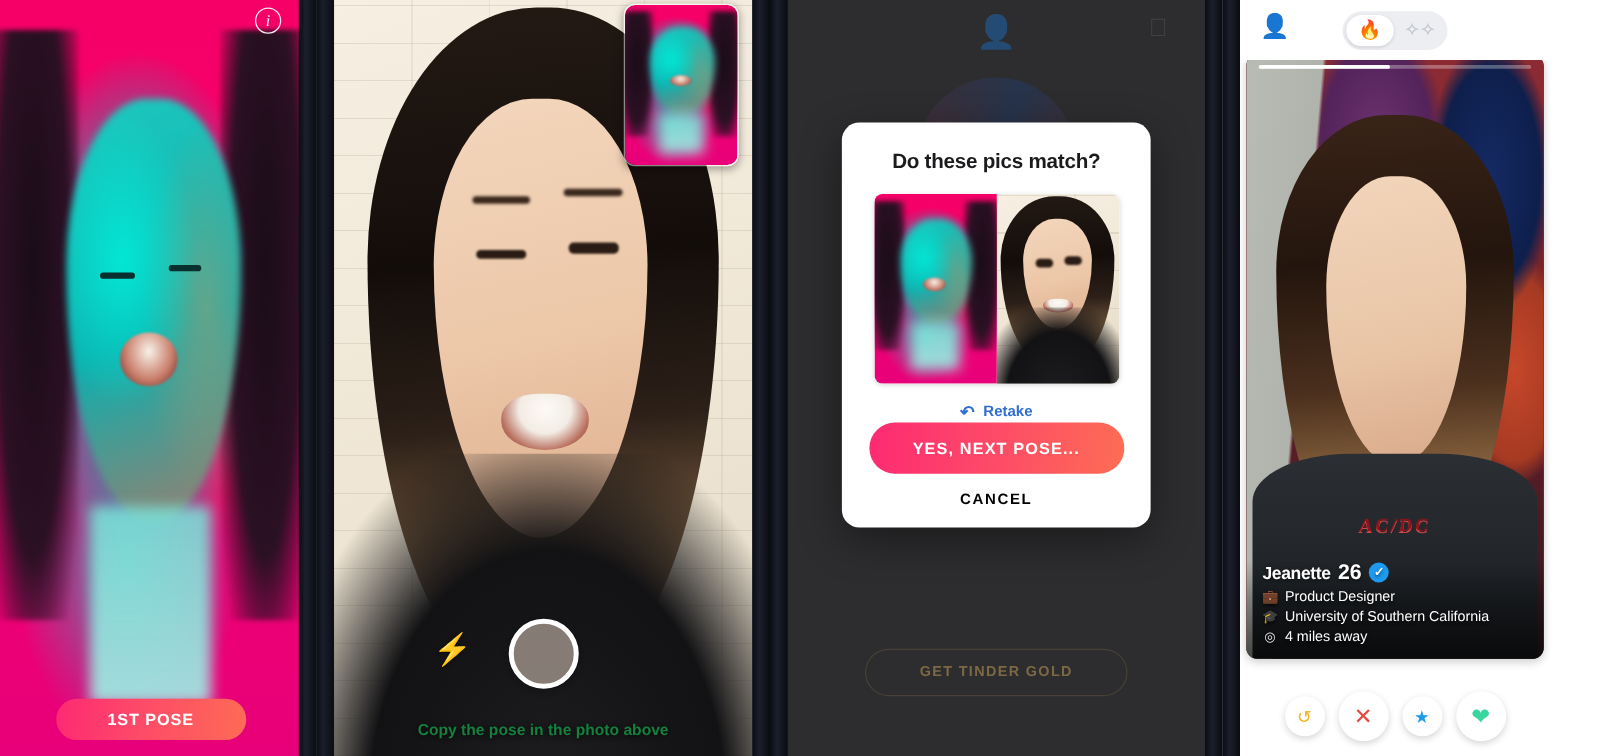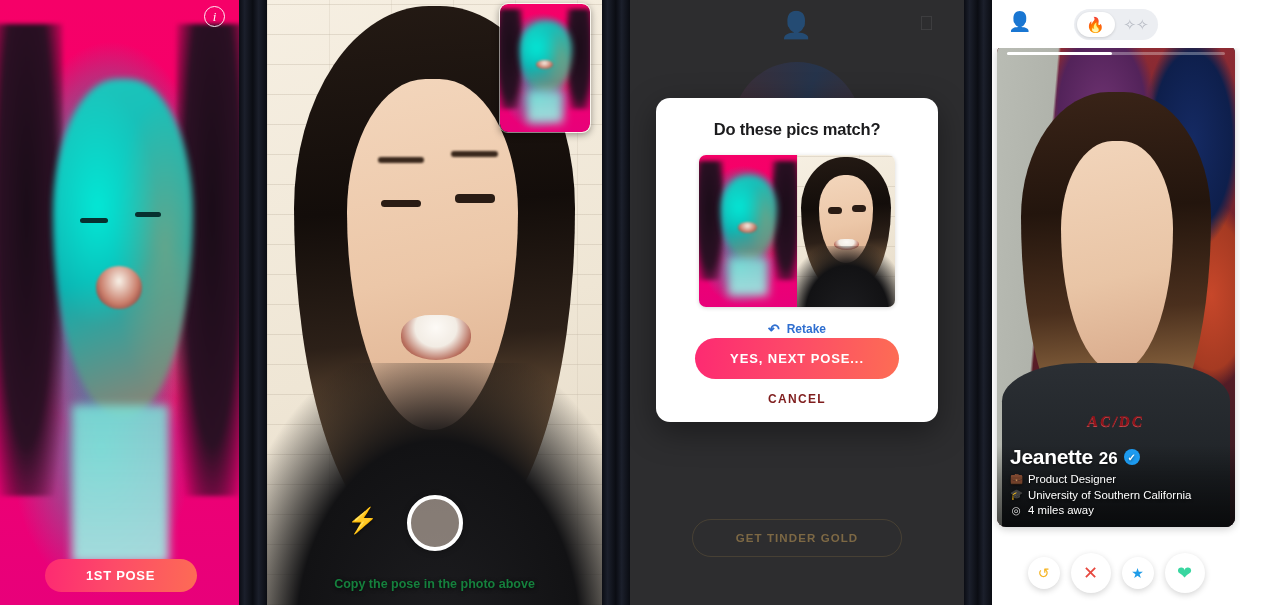--- a/index.html
+++ b/index.html
@@ -202,21 +202,21 @@
     border-radius: 20px;
     border: 1px solid rgba(200,160,80,.17);
     color: rgba(214,170,92,.48);
     display: flex; align-items: center; justify-content: center;
     font-size: 11.5px; font-weight: 700; letter-spacing: 1.1px;
   }
   .modal {
     position: absolute;
     left: 50%; transform: translateX(-50%);
     top: 98px;
-    width: 282px;
+    width: 247px;
     background: #ffffff;
     border-radius: 14px;
     padding: 22px 18px 16px;
     z-index: 60;
     box-shadow: 0 10px 32px rgba(0,0,0,.4);
   }
   .m-title {
     font-size: 16.5px; font-weight: 700; color: #1b1b1d;
     text-align: center; letter-spacing: -.2px;
   }
@@ -248,21 +248,21 @@
     background: linear-gradient(95deg,#fd2a72 0%, #fd4a68 48%, #fd6d54 100%);
     color: #fff;
     font-family: "Liberation Sans", sans-serif;
     font-size: 13px; font-weight: 700; letter-spacing: .9px;
     display: flex; align-items: center; justify-content: center;
     cursor: pointer;
   }
   .m-cancel {
     margin-top: 13px;
     text-align: center;
-    color: #7f1d1d; font-size: 12px; font-weight: 600; letter-spacing: 1.3px;
+    color: #000000; font-size: 12px; font-weight: 600; letter-spacing: 1.3px;
     cursor: pointer;
   }
 
   
   .p4 { width: 262px; }
   .p4 .screen { left: 14px; right: 0; background: #fff; }
   .topnav {
     position: absolute; left: 0; right: 0; top: 0; height: 48px;
     background: #fff;
     display: flex; align-items: center; justify-content: center;
@@ -344,21 +344,21 @@
     position: absolute; left: 0; right: 0; bottom: 0;
     padding: 0 13px 11px;
     background: linear-gradient(180deg, rgba(0,0,0,0) 0%, rgba(0,0,0,.30) 40%, rgba(0,0,0,.62) 100%);
     color: #fff;
     z-index: 24;
   }
   .pname {
     display: flex; align-items: baseline; gap: 6px;
     text-shadow: 0 1px 3px rgba(0,0,0,.6);
   }
-  .pname b { font-size: 21px; font-weight: 700; letter-spacing: -.3px; }
+  .pname b { font-size: 14px; font-weight: 700; letter-spacing: -.3px; }
   .pname span.age { font-size: 17px; font-weight: 700; }
   .verified {
     width: 16px; height: 16px; border-radius: 50%;
     background: #1d9bf0;
     display: inline-flex; align-items: center; justify-content: center;
     color: #fff; font-size: 10px; font-weight: 700;
     align-self: center;
   }
   .prow {
     display: flex; align-items: center; gap: 6px;

